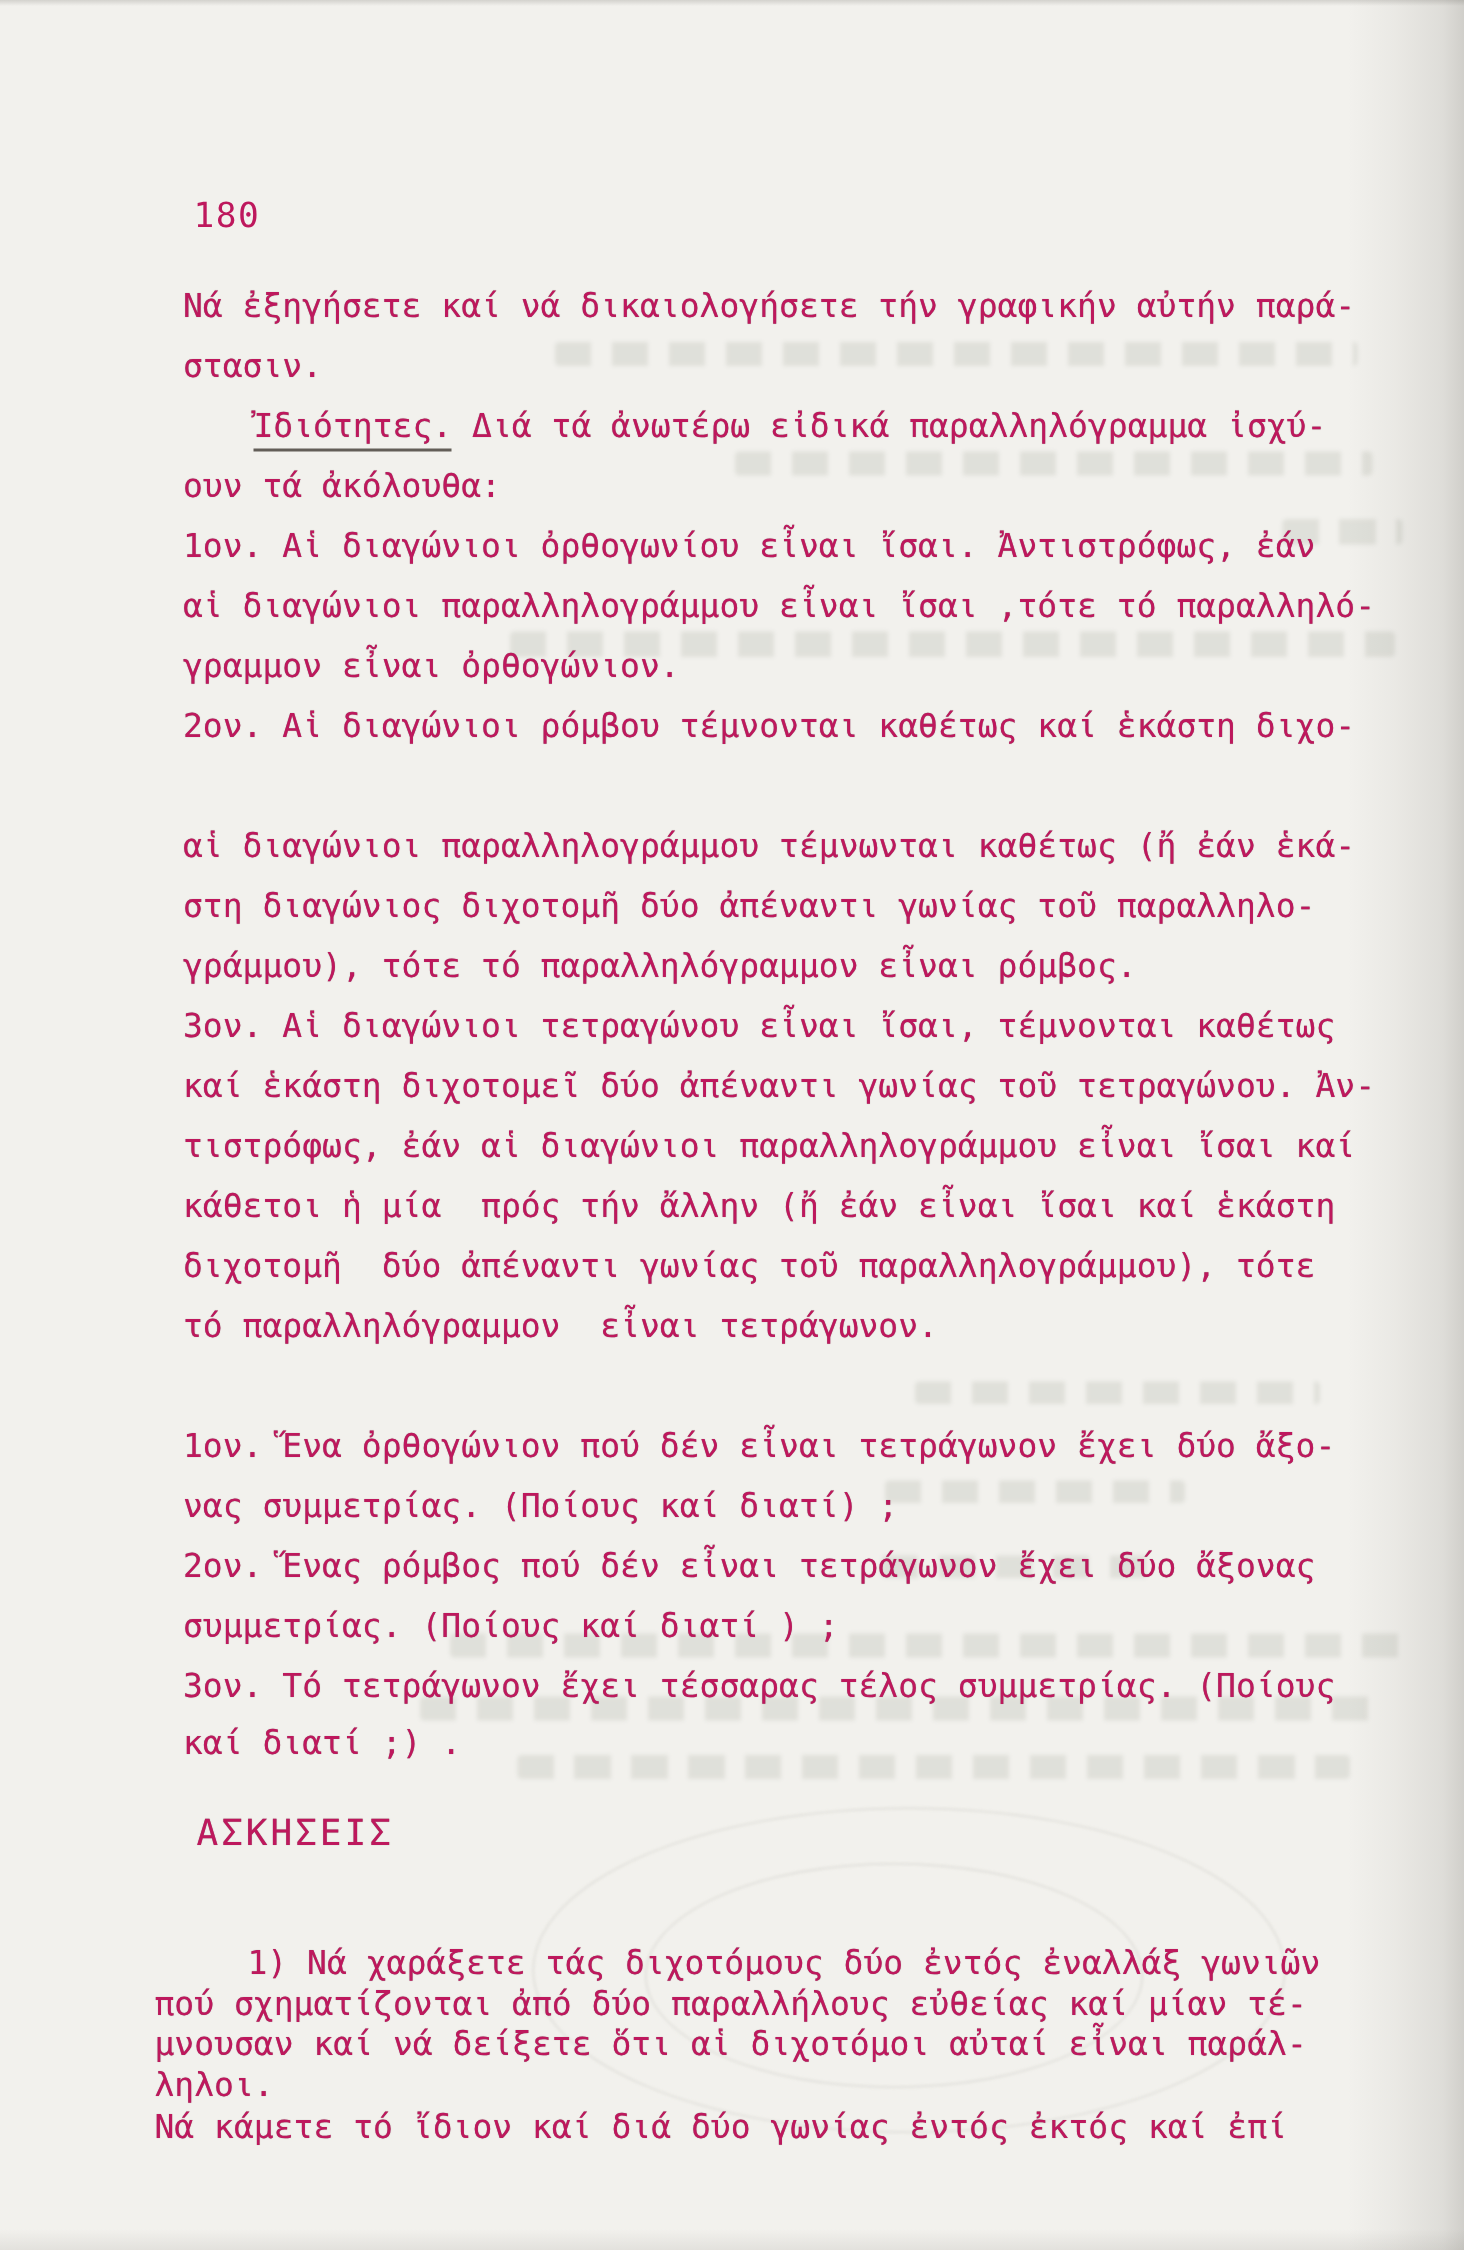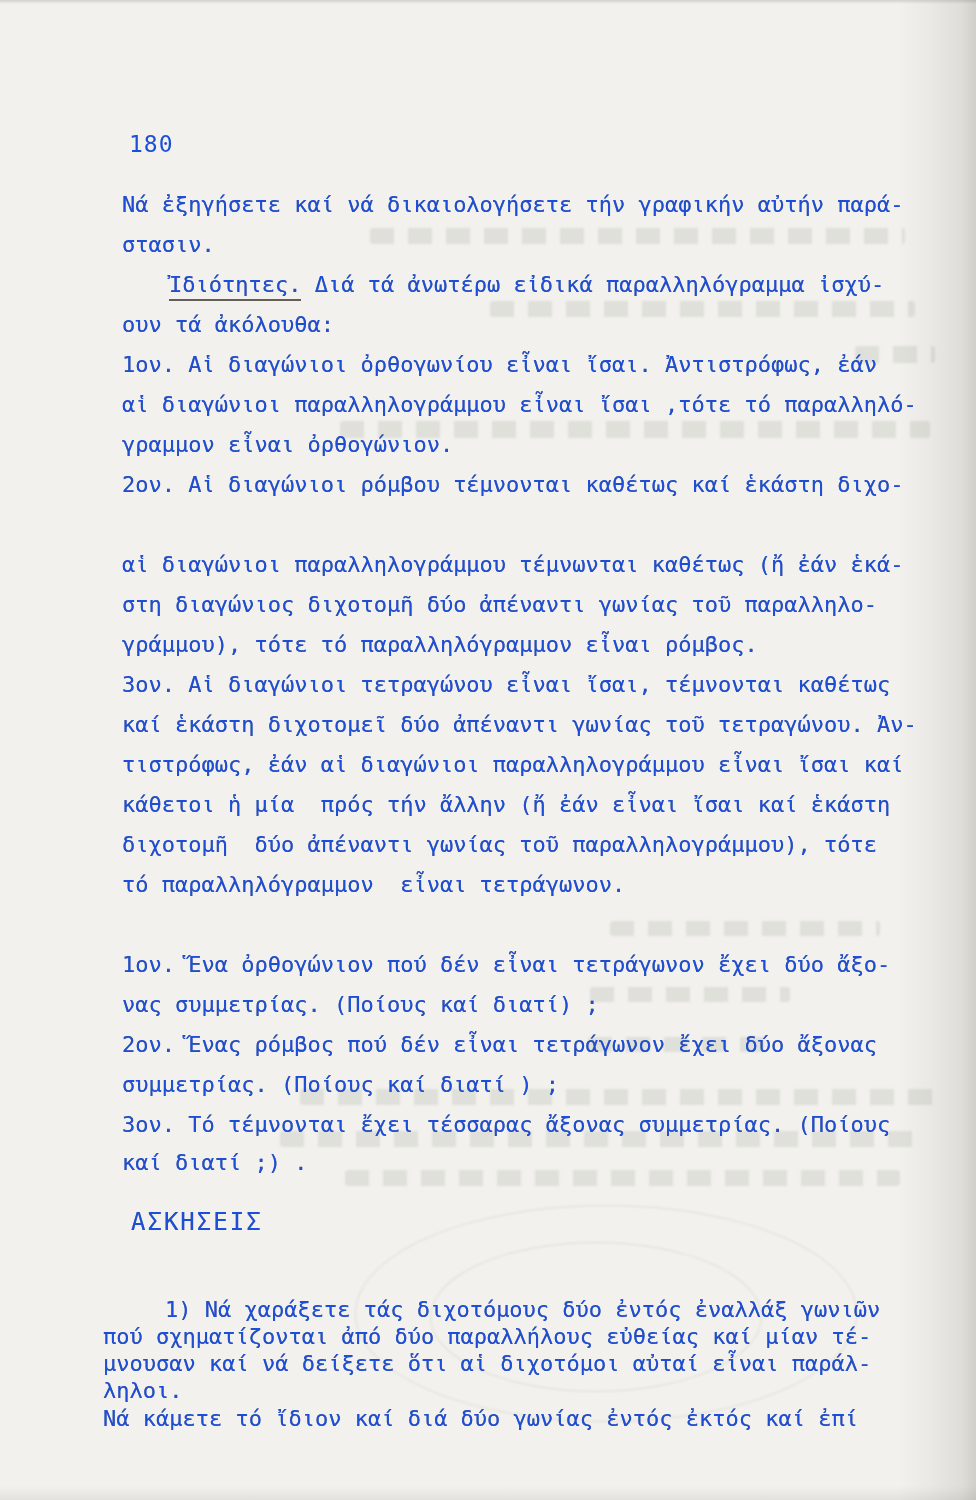--- a/index.html
+++ b/index.html
@@ -3,21 +3,21 @@
 <meta charset="utf-8">
 <style>
   html,body{margin:0;padding:0;}
   body{
     width:976px;height:1500px;
     background:#f2f1ed;
     overflow:hidden;
     position:relative;
     font-family:"DejaVu Sans Mono","DejaVu Sans",monospace;
   }
-  .paper{position:absolute;inset:0;color:#1d4ed8;border-radius:26px;}
+  .paper{position:absolute;inset:0;color:#be185d;border-radius:26px;}
   .pagenum{
     position:absolute;left:129px;top:131px;
     font-size:23px;line-height:26px;letter-spacing:1px;
   }
   .line{
     position:absolute;left:122px;
     font-size:22px;line-height:30px;
     white-space:pre;
     text-shadow:0 0 0.5px rgba(52,49,44,0.55);
   }
@@ -104,21 +104,21 @@
   <div class="line" style="top:670px">3ον. Αἱ διαγώνιοι τετραγώνου εἶναι ἴσαι, τέμνονται καθέτως</div>
   <div class="line" style="top:710px">καί ἑκάστη διχοτομεῖ δύο ἀπέναντι γωνίας τοῦ τετραγώνου. Ἀν-</div>
   <div class="line" style="top:750px">τιστρόφως, ἐάν αἱ διαγώνιοι παραλληλογράμμου εἶναι ἴσαι καί</div>
   <div class="line" style="top:790px">κάθετοι ἡ μία  πρός τήν ἄλλην (ἤ ἐάν εἶναι ἴσαι καί ἑκάστη</div>
   <div class="line" style="top:830px">διχοτομῆ  δύο ἀπέναντι γωνίας τοῦ παραλληλογράμμου), τότε</div>
   <div class="line" style="top:870px">τό παραλληλόγραμμον  εἶναι τετράγωνον.</div>
   <div class="line" style="top:950px">1ον. Ἕνα ὀρθογώνιον πού δέν εἶναι τετράγωνον ἔχει δύο ἄξο-</div>
   <div class="line" style="top:990px">νας συμμετρίας. (Ποίους καί διατί) ;</div>
   <div class="line" style="top:1030px">2ον. Ἕνας ρόμβος πού δέν εἶναι τετράγωνον ἔχει δύο ἄξονας</div>
   <div class="line" style="top:1070px">συμμετρίας. (Ποίους καί διατί ) ;</div>
-  <div class="line" style="top:1110px">3ον. Τό τέμνονται ἔχει τέσσαρας ἄξονας συμμετρίας. (Ποίους</div>
+  <div class="line" style="top:1110px">3ον. Τό τετράγωνον ἔχει τέσσαρας τέλος συμμετρίας. (Ποίους</div>
   <div class="line" style="top:1148px">καί διατί ;) .</div>
 
   <div class="heading" style="top:1207px">ΑΣΚΗΣΕΙΣ</div>
   <div class="xline" style="top:1263px;padding-left:62px">1) Νά χαράξετε τάς διχοτόμους δύο ἐντός ἐναλλάξ γωνιῶν</div>
   <div class="xline" style="top:1290px">πού σχηματίζονται ἀπό δύο παραλλήλους εὐθείας καί μίαν τέ-</div>
   <div class="xline" style="top:1317px">μνουσαν καί νά δείξετε ὅτι αἱ διχοτόμοι αὐταί εἶναι παράλ-</div>
   <div class="xline" style="top:1344px">ληλοι.</div>
   <div class="xline" style="top:1372px">Νά κάμετε τό ἴδιον καί διά δύο γωνίας ἐντός ἐκτός καί ἐπί</div>
 
   <div class="edge-right"></div>

